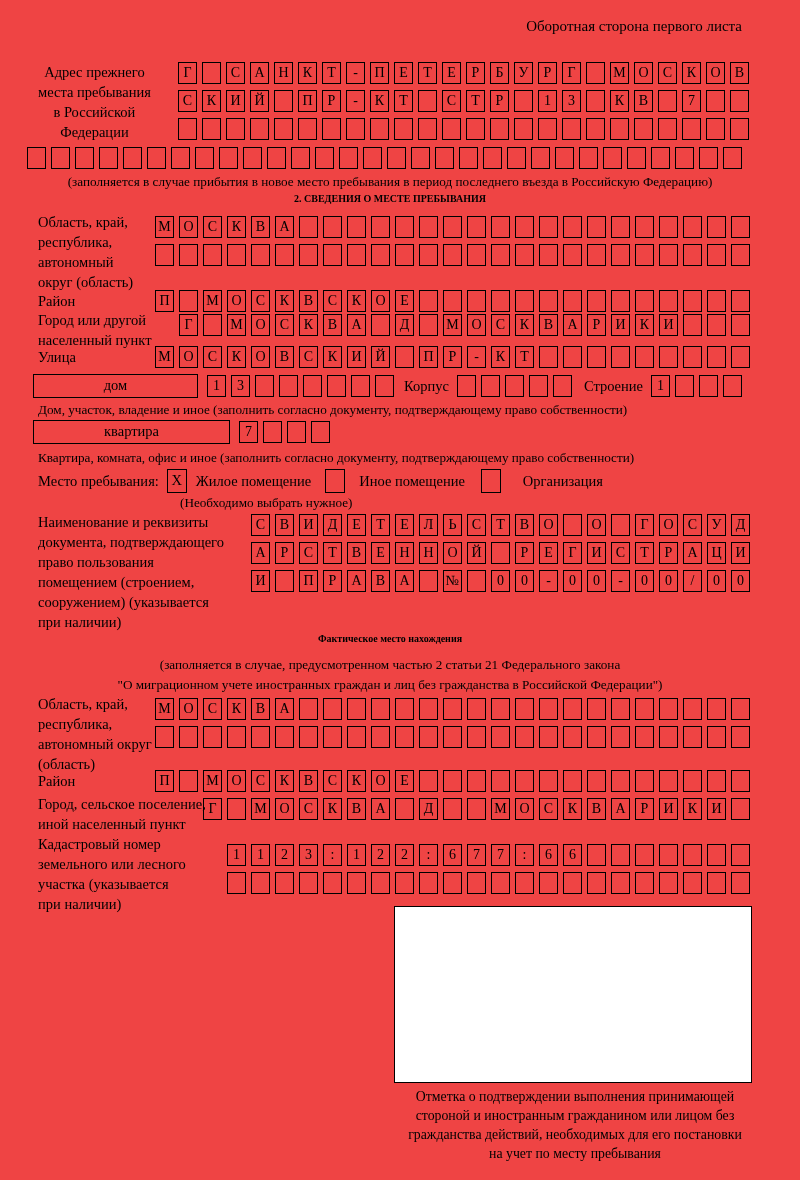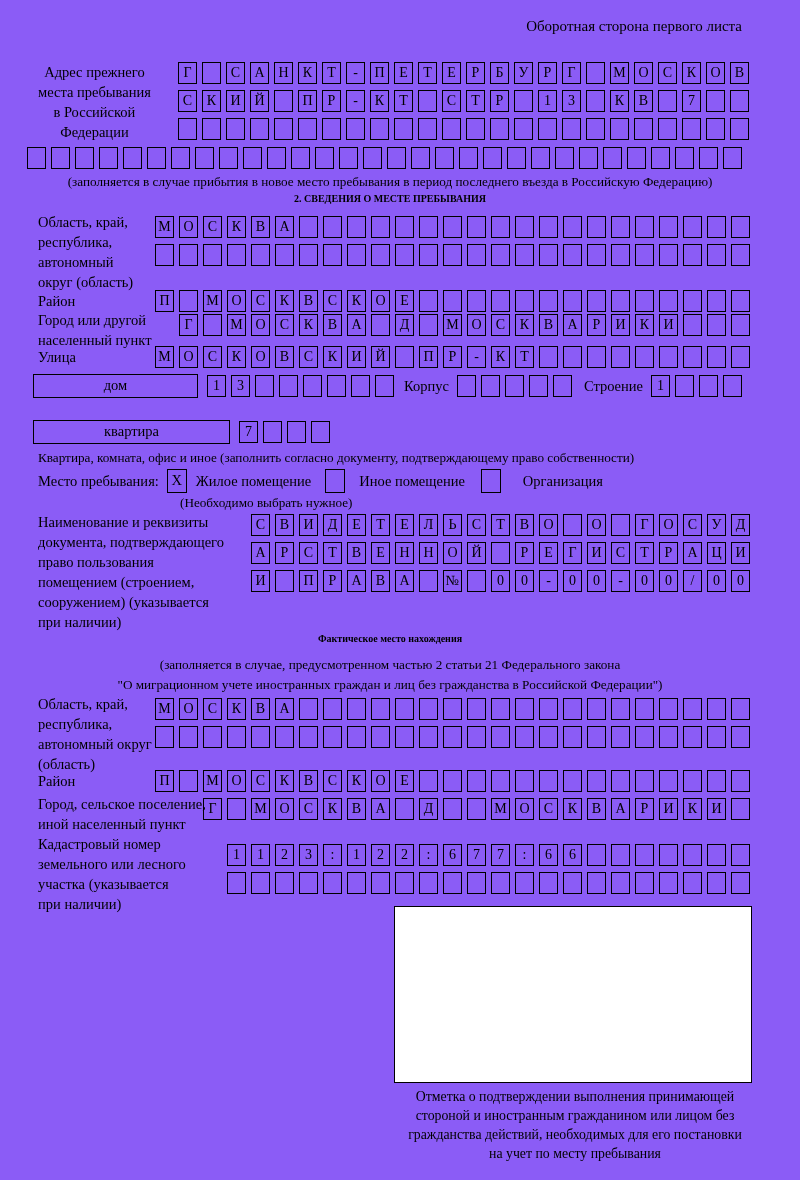--- a/index.html
+++ b/index.html
@@ -1,16 +1,16 @@
 <!DOCTYPE html>
 <html lang="ru"><head>
 <meta charset="utf-8">
 <style>
   html,body{margin:0;padding:0;background:#fff;}
-  .page{position:relative;width:800px;height:1180px;background:#8b5cf6;color:#000;
+  .page{position:relative;width:800px;height:1180px;background:#ef4444;color:#000;
         font-family:"Liberation Serif","DejaVu Serif",serif;}
   .abs{position:absolute;}
   .lbl{font-size:14.5px;line-height:20px;white-space:pre-line;}
   .note{font-size:13.2px;}
   .title{font-size:10px;font-weight:bold;}
   .grid{display:flex;gap:5px;}
   .cell{flex:none;width:19px;height:22px;border:1.5px solid #000;box-sizing:border-box;
         text-align:center;font-size:14px;line-height:19px;font-family:"Liberation Serif",serif;}
   .widebox{flex:none;border:1.5px solid #000;box-sizing:border-box;height:24px;
            text-align:center;font-size:14.5px;line-height:21px;}
@@ -312,20 +312,21 @@
         <span class="cell"></span>
       </div>
     <div class="lbl" style="margin:0 8px 0 12px;">Строение</div>
     <div class="grid">
         <span class="cell">1</span>
         <span class="cell"></span>
         <span class="cell"></span>
         <span class="cell"></span>
       </div>
   </div>
+  <div class="abs note" style="left:38px;top:402px;">Дом, участок, владение и иное (заполнить согласно документу, подтверждающему право собственности)</div>
 
   <div class="abs row" style="left:33px;top:420px;">
     <div class="widebox" style="width:197px;">квартира</div>
     <div class="grid" style="margin-left:9px;">
         <span class="cell">7</span>
         <span class="cell"></span>
         <span class="cell"></span>
         <span class="cell"></span>
       </div>
   </div>

